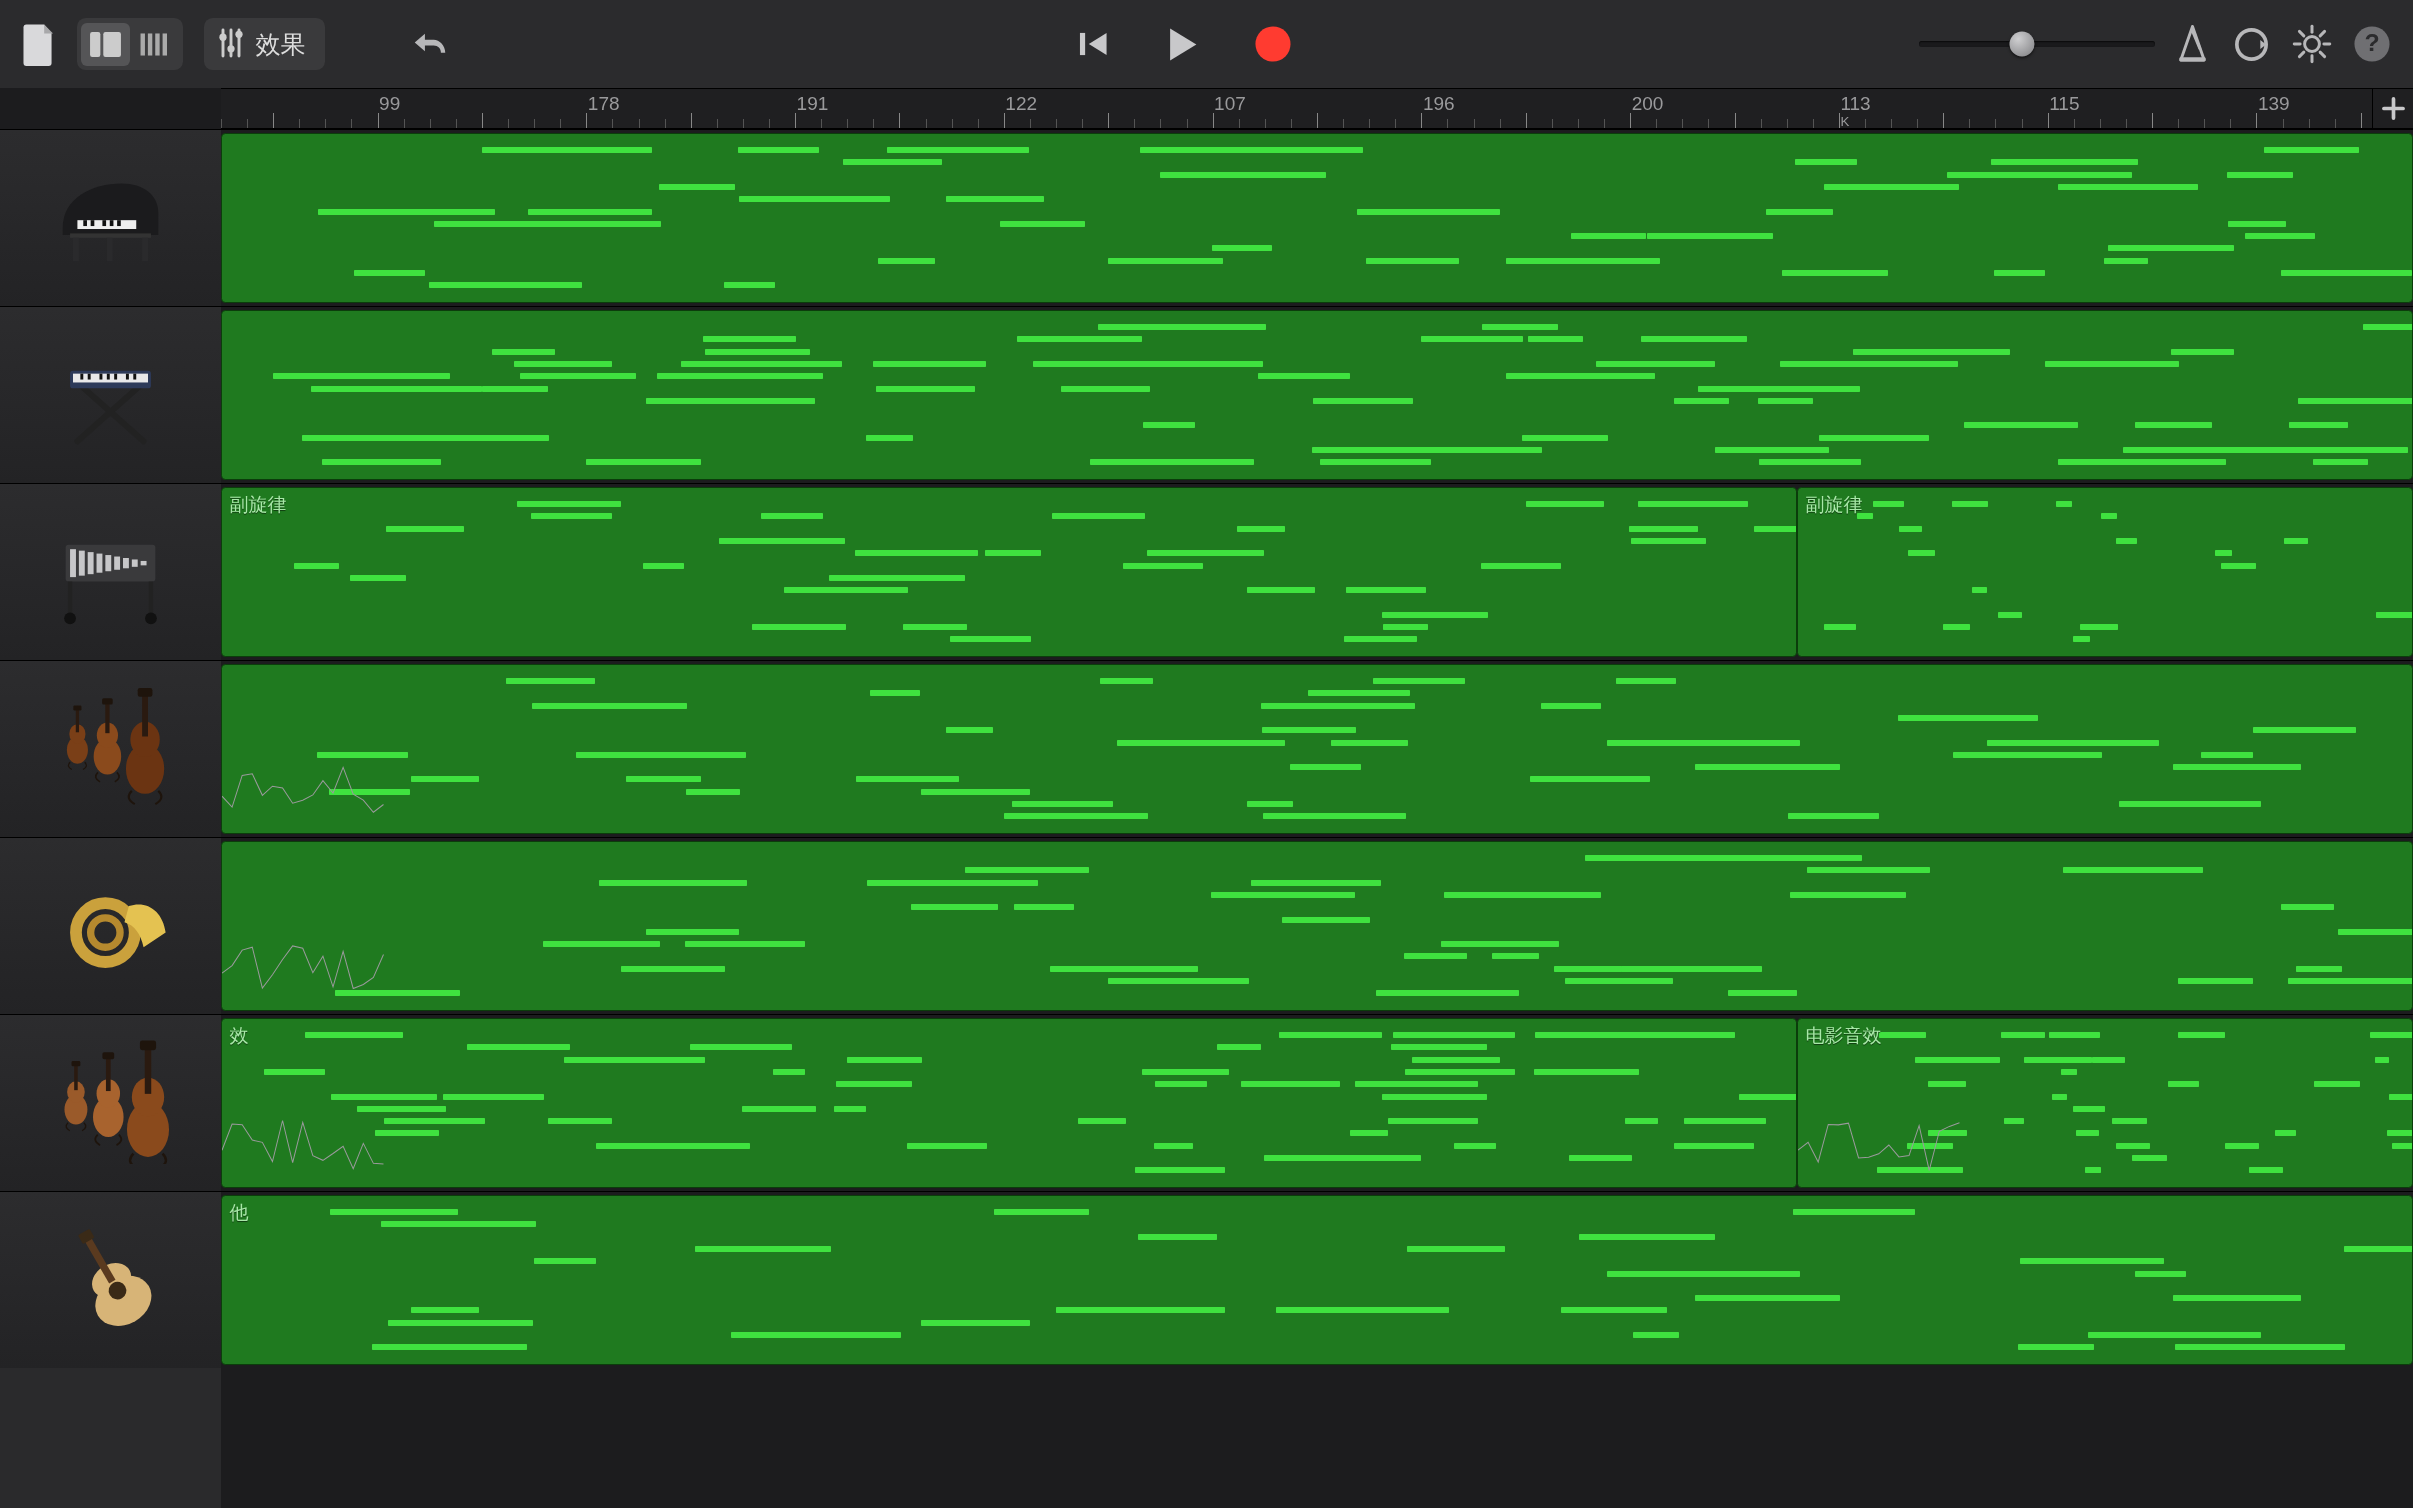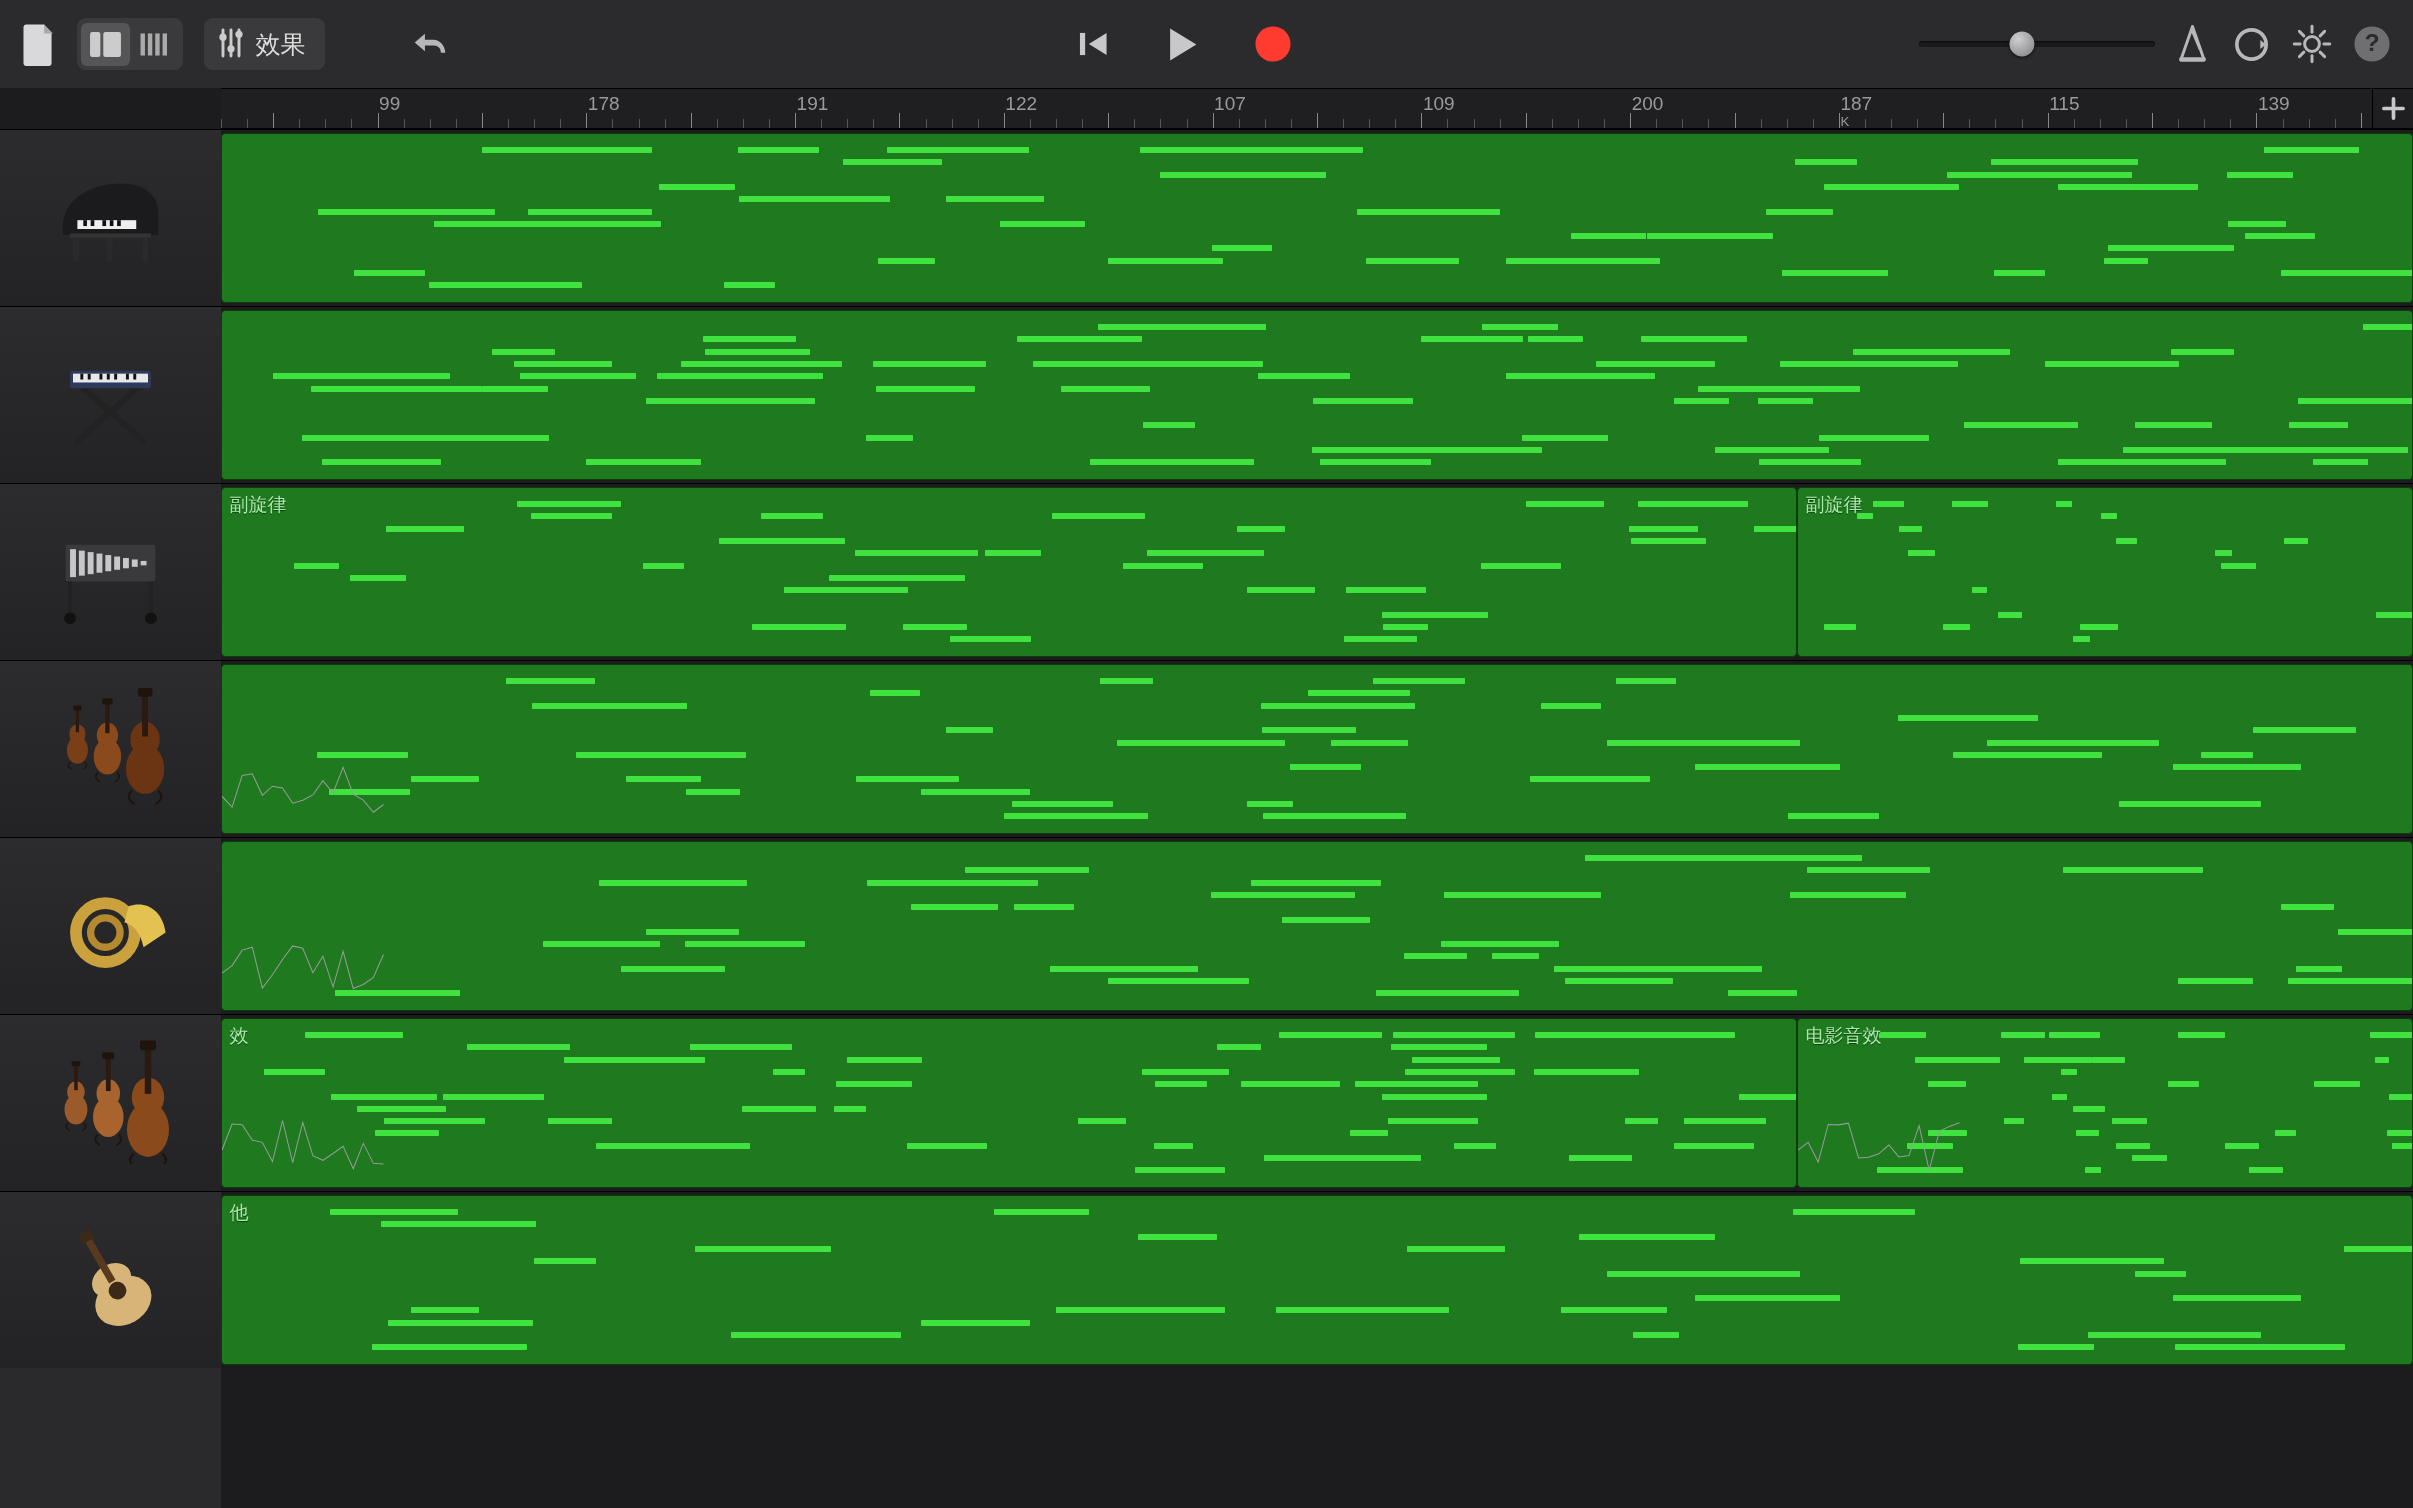--- a/index.html
+++ b/index.html
@@ -257,23 +257,23 @@
         <div class="ruler-tick minor" style="left: calc(94.0476% + 0px);"></div>
         <div class="ruler-tick minor" style="left: calc(95.2381% + 0px);"></div>
         <div class="ruler-tick minor" style="left: calc(96.4286% + 0px);"></div>
         <div class="ruler-tick major" style="left: calc(97.619% + 0px);"></div>
         <div class="ruler-tick minor" style="left: calc(98.8095% + 0px);"></div>
         <div class="ruler-label" style="left: 7.14286%;">99</div>
         <div class="ruler-label" style="left: 16.6667%;">178</div>
         <div class="ruler-label" style="left: 26.1905%;">191</div>
         <div class="ruler-label" style="left: 35.7143%;">122</div>
         <div class="ruler-label" style="left: 45.2381%;">107</div>
-        <div class="ruler-label" style="left: 54.7619%;">109</div>
+        <div class="ruler-label" style="left: 54.7619%;">196</div>
         <div class="ruler-label" style="left: 64.2857%;">200</div>
-        <div class="ruler-label" style="left: 73.8095%;">187</div>
+        <div class="ruler-label" style="left: 73.8095%;">113</div>
         <div class="ruler-label" style="left: 83.3333%;">115</div>
         <div class="ruler-label" style="left: 92.8571%;">139</div>
         <div class="ruler-sub" style="left: 73.8095%;">K</div>
       </div>
     <div class="add-btn">
       <svg width="25" height="25" viewBox="0 0 34 34">
           <g stroke="#c8c8ca" stroke-width="5" stroke-linecap="round">
             <line x1="17" y1="4" x2="17" y2="30"></line>
             <line x1="4" y1="17" x2="30" y2="17"></line>
           </g>

